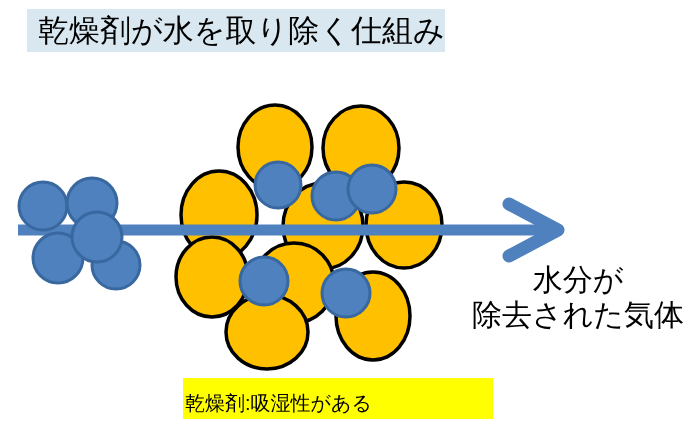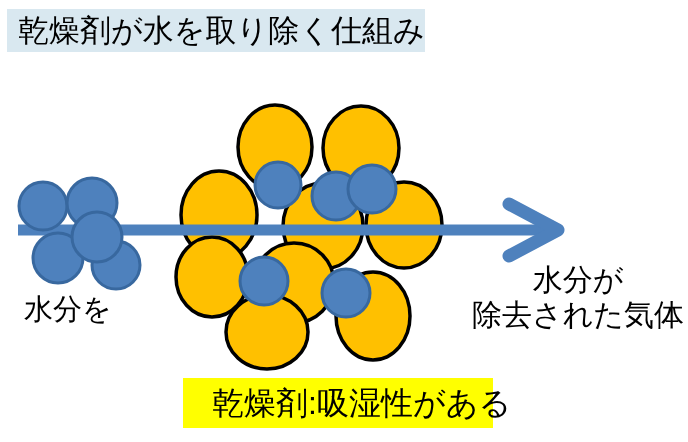--- a/index.html
+++ b/index.html
@@ -18,23 +18,23 @@
   }
   .label-left{
     position:absolute;left:24px;top:292px;
     font-size:29px;line-height:34px;white-space:nowrap;
   }
   .label-right{
     position:absolute;left:458px;top:262px;width:240px;
     text-align:center;font-size:30px;line-height:35px;white-space:nowrap;
   }
   .bottom-caption{
-    position:absolute;left:183px;top:378px;width:310px;height:50px;
-    line-height:50px;padding-left:29px;box-sizing:border-box;
-    font-size:32px;white-space:nowrap;
+    position:absolute;left:183px;top:378px;width:310px;height:41px;
+    line-height:50px;padding-left:2px;box-sizing:border-box;
+    font-size:20px;white-space:nowrap;
   }
 </style>
 </head>
 <body style="background: rgb(255, 255, 255);">
 
 <div class="stage">
 
   <svg class="diagram" width="688" height="442" viewBox="0 0 688 442">
       <ellipse cx="275" cy="147" rx="37" ry="42" fill="#FFC000" stroke="#000000" stroke-width="3.5"></ellipse>
       <ellipse cx="361" cy="148" rx="38" ry="42" fill="#FFC000" stroke="#000000" stroke-width="3.5"></ellipse>
@@ -52,24 +52,23 @@
       <circle cx="58" cy="258" r="25" fill="#4E81BD" stroke="#38689F" stroke-width="3"></circle>
       <circle cx="116" cy="265" r="24" fill="#4E81BD" stroke="#38689F" stroke-width="3"></circle>
       <circle cx="97" cy="237" r="25" fill="#4E81BD" stroke="#38689F" stroke-width="3"></circle>
       <circle cx="278" cy="185" r="23" fill="#4E81BD" stroke="#38689F" stroke-width="3"></circle>
       <circle cx="336" cy="196" r="24" fill="#4E81BD" stroke="#38689F" stroke-width="3"></circle>
       <circle cx="372" cy="189" r="24" fill="#4E81BD" stroke="#38689F" stroke-width="3"></circle>
       <circle cx="264" cy="281" r="24" fill="#4E81BD" stroke="#38689F" stroke-width="3"></circle>
       <circle cx="346" cy="293" r="24" fill="#4E81BD" stroke="#38689F" stroke-width="3"></circle>
     </svg>
 
-  <div class="title-banner" style="background: rgb(217, 232, 240);">乾燥剤が水を取り除く仕組み</div>
+  <div class="title-banner" style="background: rgb(217, 232, 240); margin-left: 20px;">乾燥剤が水を取り除く仕組み</div>
 
   <div class="label-left">
-    <div>水分を</div>
   </div>
 
   <div class="label-right">
     <div>水分が</div>
     <div>除去された気体</div>
   </div>
 
   <div class="bottom-caption" style="background: rgb(255, 255, 0);">乾燥剤:吸湿性がある</div>
 
 </div>

